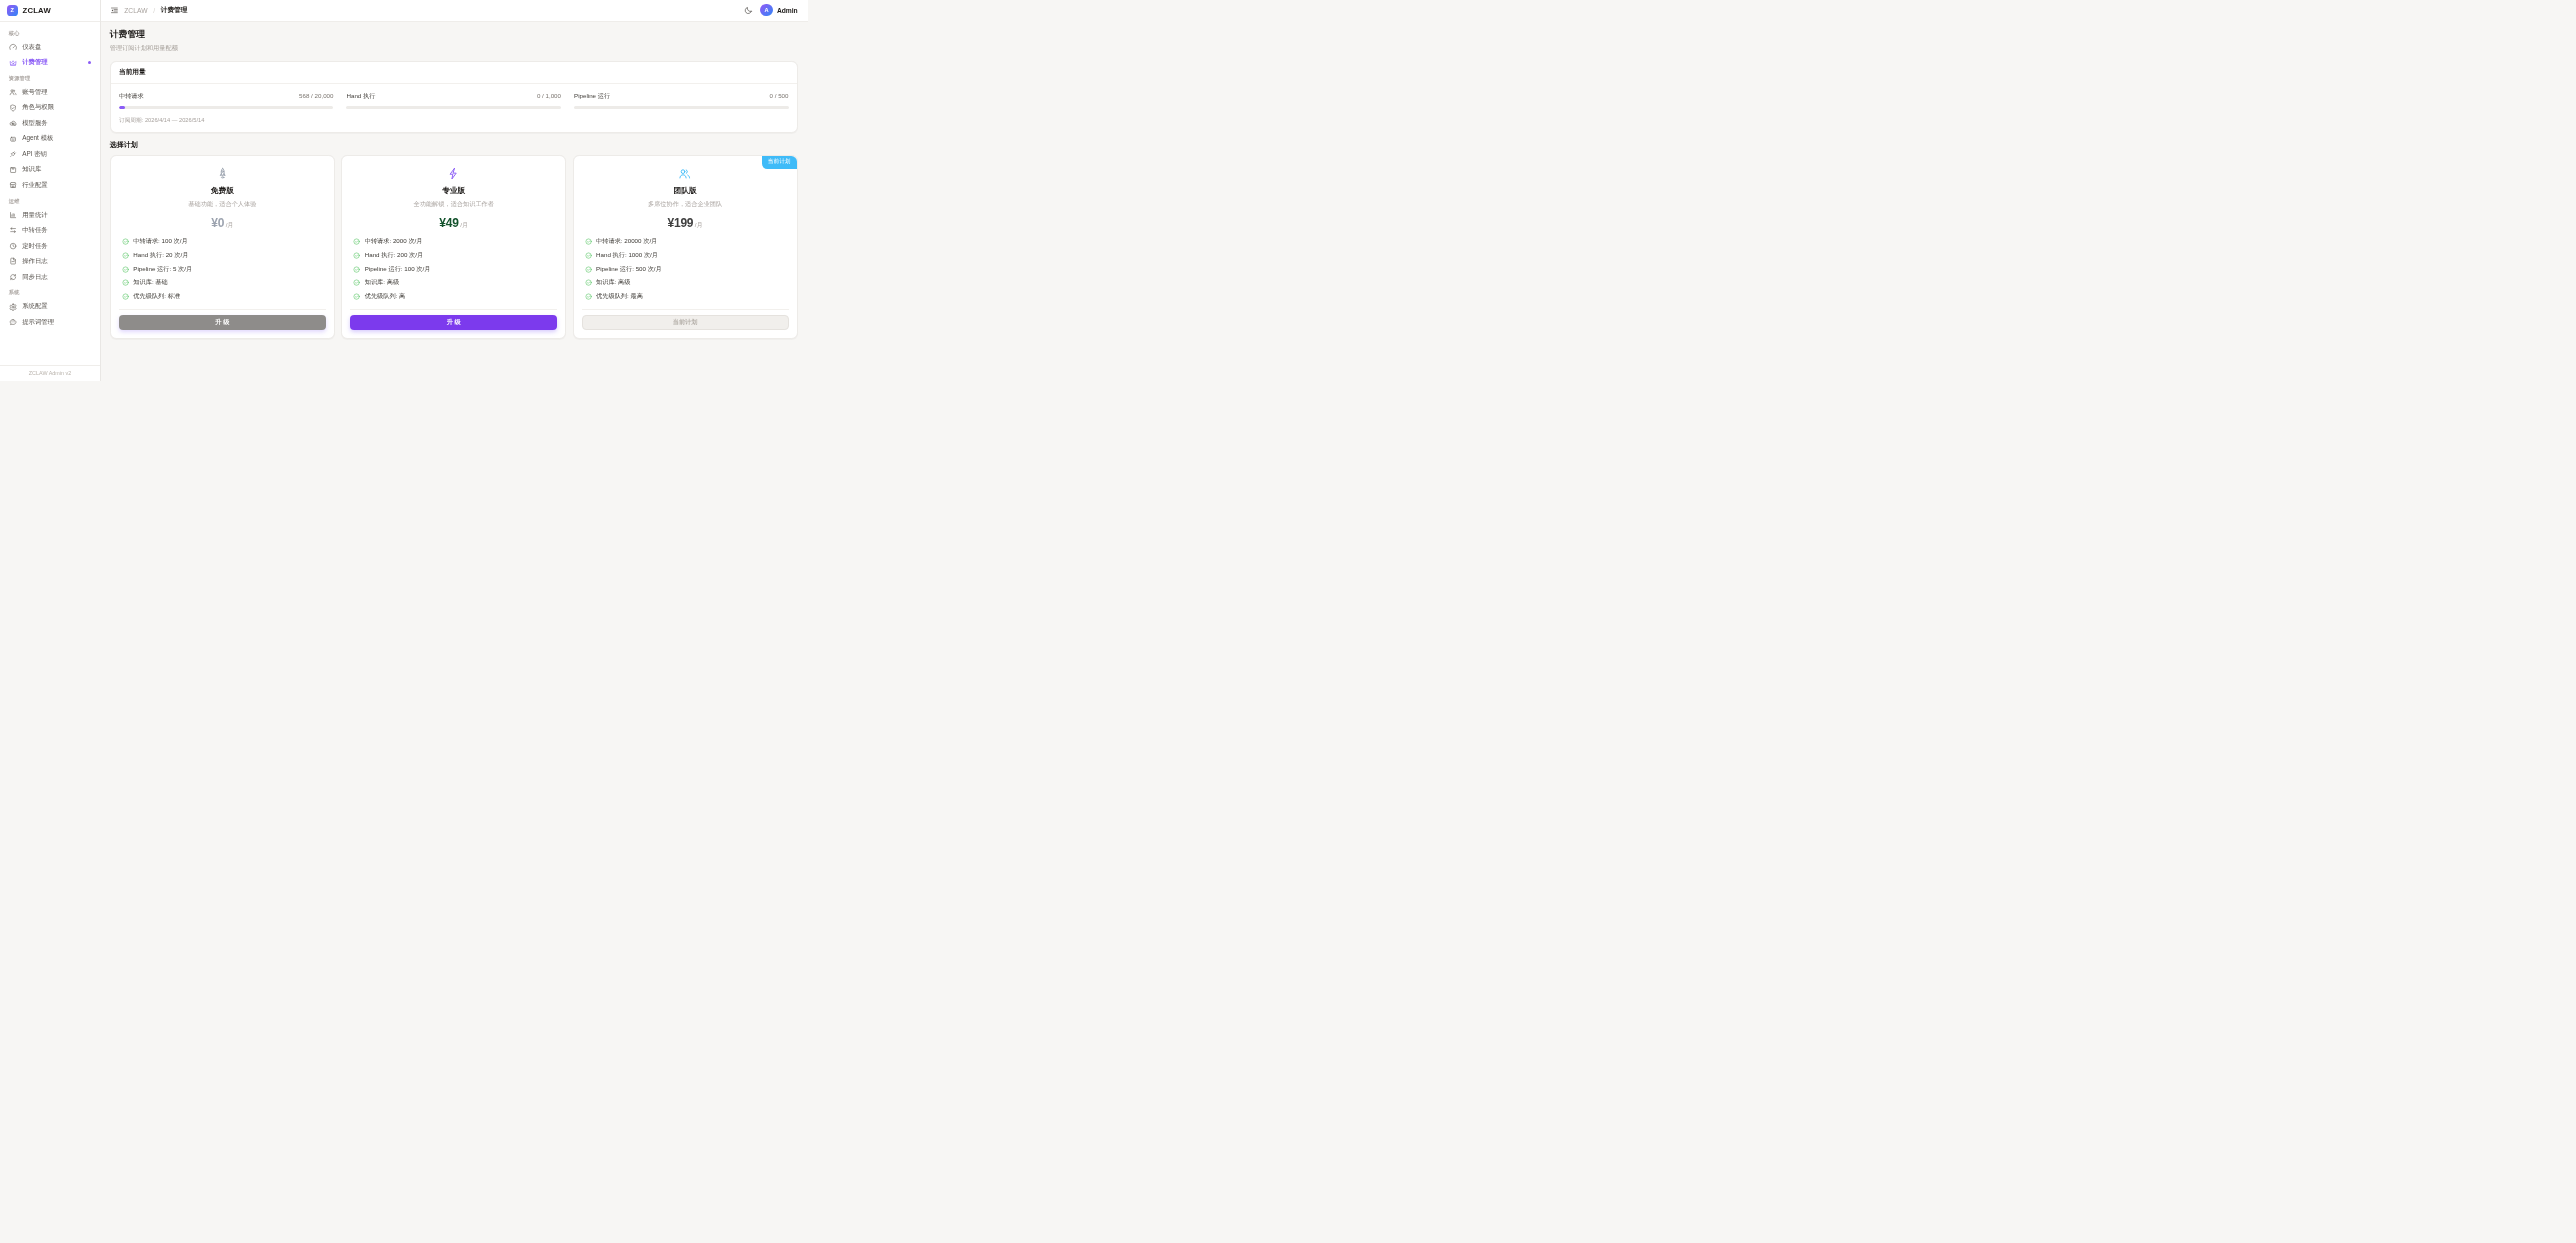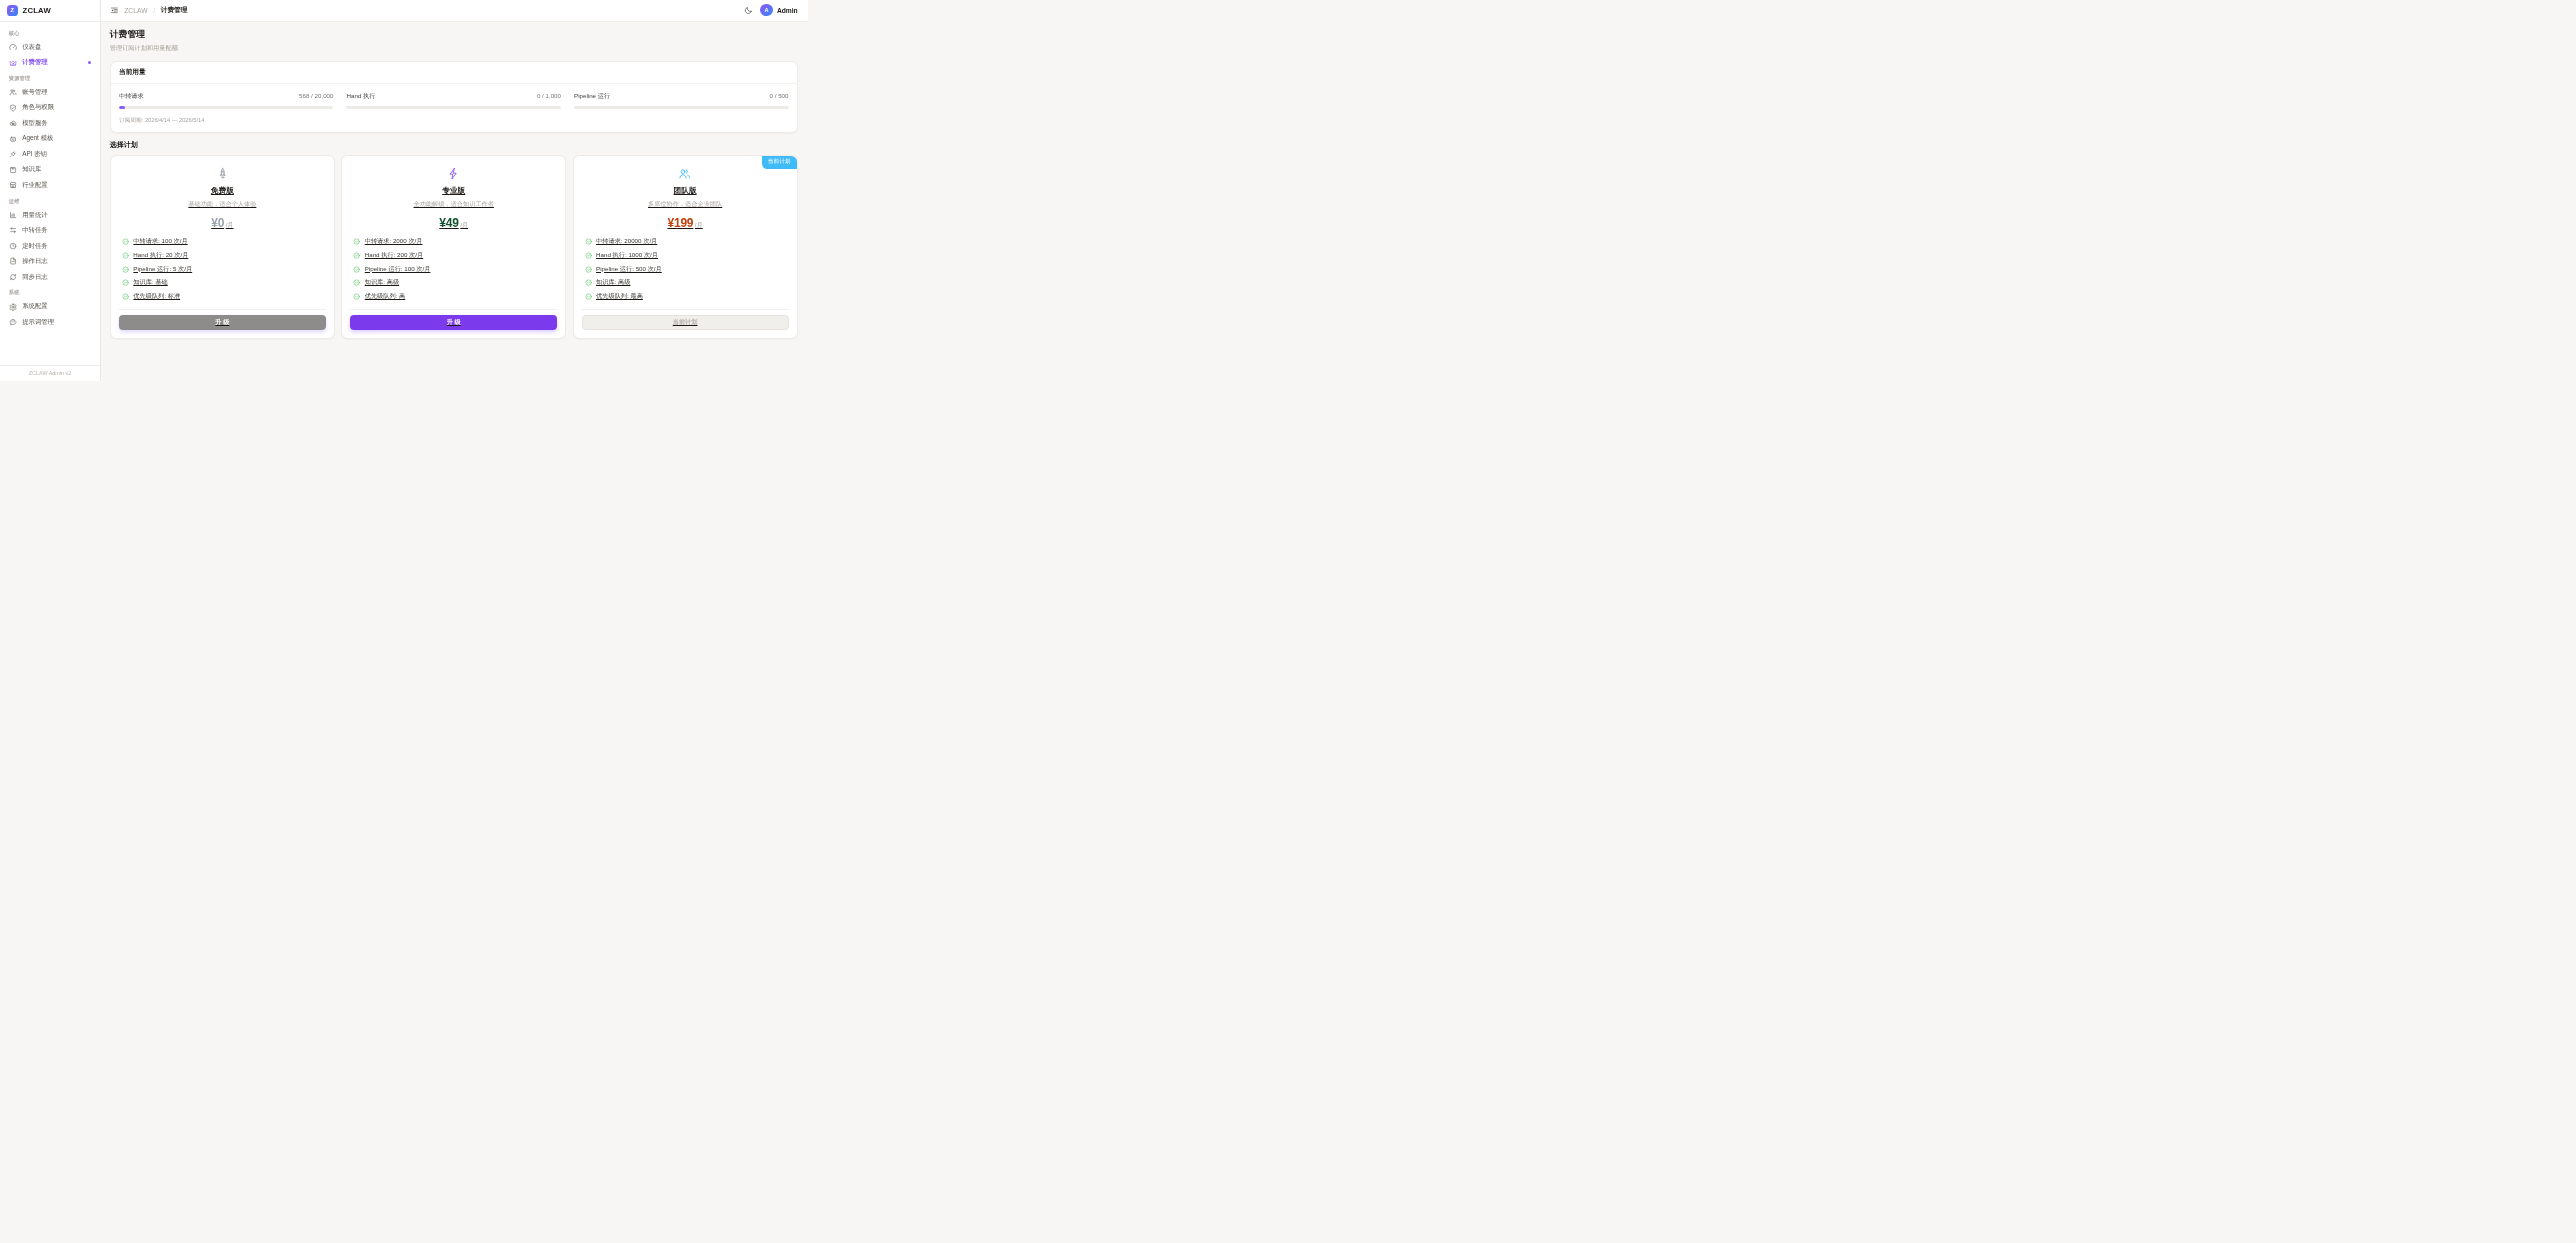--- a/index.html
+++ b/index.html
@@ -52,21 +52,21 @@
   .metrics { display:grid; grid-template-columns:1fr 1fr 1fr; gap:13px; }
   .metric-top { display:flex; justify-content:space-between; align-items:baseline; font-size:6.2px; margin-bottom:5.7px; }
   .metric-label { color:#44403c; }
   .metric-value { color:#7b756f; }
   .track { height:2.6px; background:#edebe8; border-radius:51px; overflow:hidden; }
   .fill { height:100%; background:#8b5cf6; border-radius:51px; }
   .period { margin-top:7.7px; font-size:5.7px; color:#a8a29e; }
 
   
   .plans-title { font-size:7px; font-weight:700; margin-top:7.7px; }
-  .plan-grid { display:grid; grid-template-columns:1fr 1fr 1fr; gap:6.2px; margin-top:4.6px;text-decoration:underline; }
+  .plan-grid { display:grid; grid-template-columns:1fr 1fr 1fr; gap:6.2px; margin-top:4.6px; }
   .plan-card { position:relative; background:#fff; border:0.5px solid #edebe8; border-radius:6.2px; box-shadow:0 0.5px 1px rgba(0,0,0,.03); padding:10.8px 8.2px 8.2px; display:flex; flex-direction:column; text-align:center; }
   .badge { position:absolute; top:0; right:0; background:#3fbbf8; color:#fff; font-size:5.7px; padding:2.1px 6.2px 2.6px; border-radius:0 5.7px 0 5.2px; }
   .plan-icon { display:flex; justify-content:center; }
   .plan-icon .icon { width:13.4px; height:13.4px; }
   .plan-name { font-size:7.7px; font-weight:700; margin-top:5.7px; }
   .plan-desc { font-size:6.2px; color:#a8a29e; margin-top:3.6px; }
   .plan-price { margin-top:7.7px; display:flex; align-items:baseline; justify-content:center; gap:1.5px; }
   .price-num { font-size:12px; font-weight:800; letter-spacing:-0.2px; }
   .price-per { font-size:6.2px; color:#a8a29e; }
   .features { margin-top:7.2px; display:flex; flex-direction:column; gap:4.6px; text-align:left; padding:0 3.1px; }
@@ -576,21 +576,21 @@
   <div class="plan-card">
     <div class="badge">当前计划</div>
     <div class="plan-icon" style="color: rgb(63, 187, 248);">
               <svg class="icon" viewBox="0 0 26 26" width="13.4" height="13.4">
                 <use href="#i-team"></use>
               </svg>
             </div>
     <div class="plan-name">团队版</div>
     <div class="plan-desc">多席位协作，适合企业团队</div>
     <div class="plan-price">
-      <span class="price-num" style="color: #c2410c;">¥199</span>
+      <span class="price-num" style="color: #404040;">¥199</span>
       <span class="price-per">/月</span>
     </div>
     <div class="features">
   <div class="feature">
     <svg class="icon check" viewBox="0 0 14 14" width="7.2" height="7.2">
                   <use href="#i-check"></use>
                 </svg>
     <span>中转请求: 20000 次/月</span>
   </div>
 

